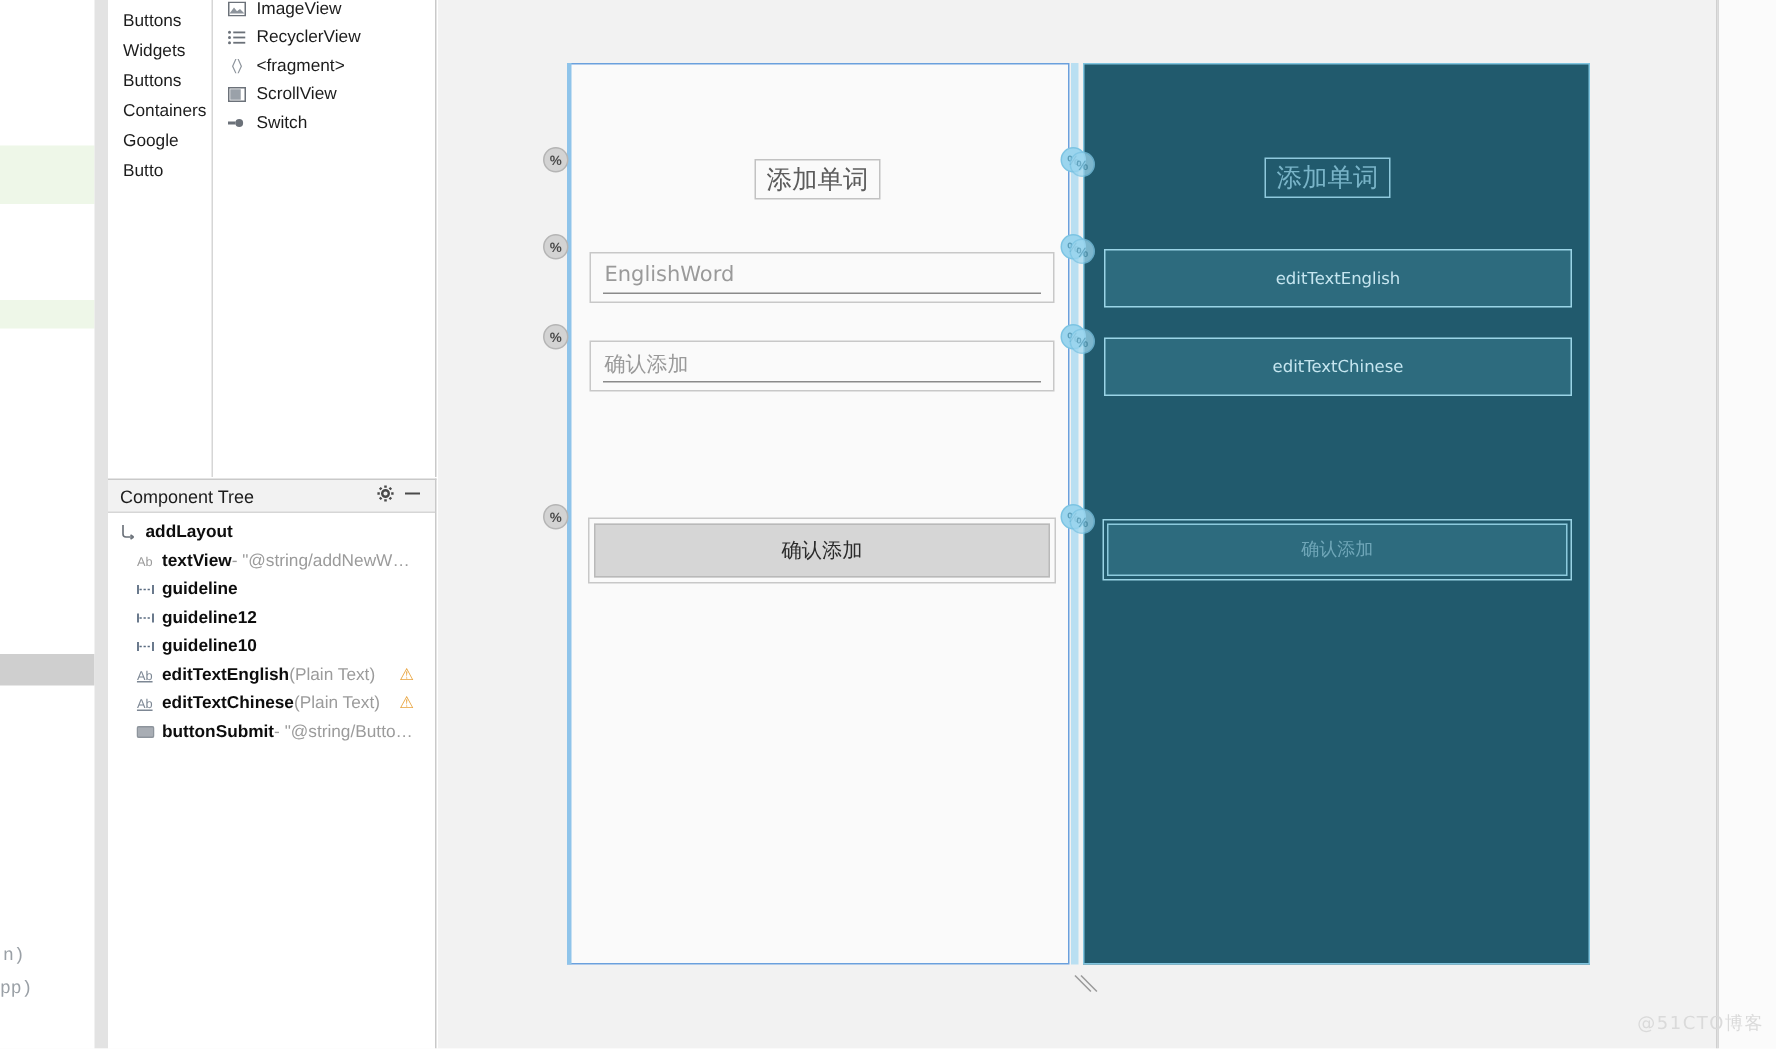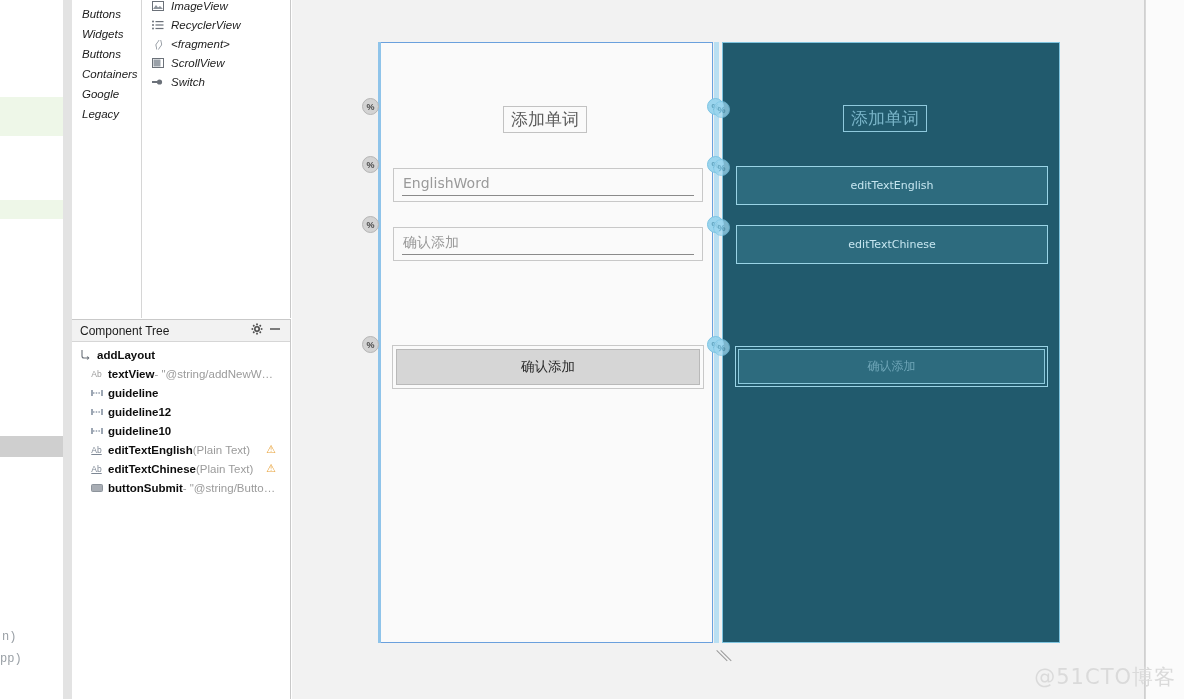--- a/index.html
+++ b/index.html
@@ -36,21 +36,21 @@
   .editor-code.l1 { top: 630px; }
   .editor-code.l2 { top: 652px; }
   .editor-edge {
     position: absolute; left: 63px; top: 0; width: 9px; height: 699px;
     background: #e3e3e3;
   }
 
   
   .palette {
     position: absolute; left: 72px; top: 0; width: 219px; height: 318px;
-    background: #ffffff; border-right: 1px solid #c9c9c9; font-style: italic;
+    background: #ffffff; border-right: 1px solid #c9c9c9;
   }
   .palette-groups {
     position: absolute; left: 0; top: 0; width: 70px; height: 318px;
     background: #ffffff; border-right: 1px solid #d6d6d6;
   }
   .palette-group {
     height: 20px; line-height: 20px; padding-left: 10px;
     font-size: 11.5px; color: #1c1c1c; white-space: nowrap;
     cursor: default;
   }
@@ -209,21 +209,21 @@
     position: absolute; left: 425px; top: 648px; width: 14px; height: 14px;
     color: #9a9a9a; font-size: 12px; transform: rotate(0deg);
   }
   .resize-handle .bar {
     position: absolute; background: #9a9a9a; height: 1px; width: 15px;
     transform: rotate(45deg); transform-origin: 0 0;
   }
 
   .watermark {
     position: absolute; right: 8px; bottom: 8px;
-    font-size: 21px; color: #dadada; letter-spacing: 1px;
+    font-size: 12px; color: #dadada; letter-spacing: 1px;
     font-family: "DejaVu Sans", sans-serif; user-select: none;
   }
   .right-divider {
     position: absolute; left: 1145px; top: 0; width: 1px; height: 699px;
     background: #d8d8d8;
   }
 </style>
 </head>
 <body>
 
@@ -238,21 +238,21 @@
   </div>
   <div class="editor-edge"></div>
 
   <div class="palette">
     <div class="palette-groups">
       <div class="palette-group" style="margin-top:4px"><span>Buttons</span></div>
       <div class="palette-group"><span>Widgets</span></div>
       <div class="palette-group"><span>Buttons</span></div>
       <div class="palette-group"><span>Containers</span></div>
       <div class="palette-group"><span>Google</span></div>
-      <div class="palette-group"><span>Legacy</span></div>
+      <div class="palette-group"><span>Butto</span></div>
     </div>
     <div class="palette-items">
 
       <div class="palette-item">
         <span class="pi-icon">
           <svg width="12" height="10" viewBox="0 0 12 10">
               <rect x="0.5" y="0.5" width="11" height="9" fill="#ffffff" stroke="#6b7179"></rect>
               <path d="M1 8 L4 4 L6 6.5 L8 5 L11 8 Z" fill="#8d949c"></path>
             </svg>
         </span>

